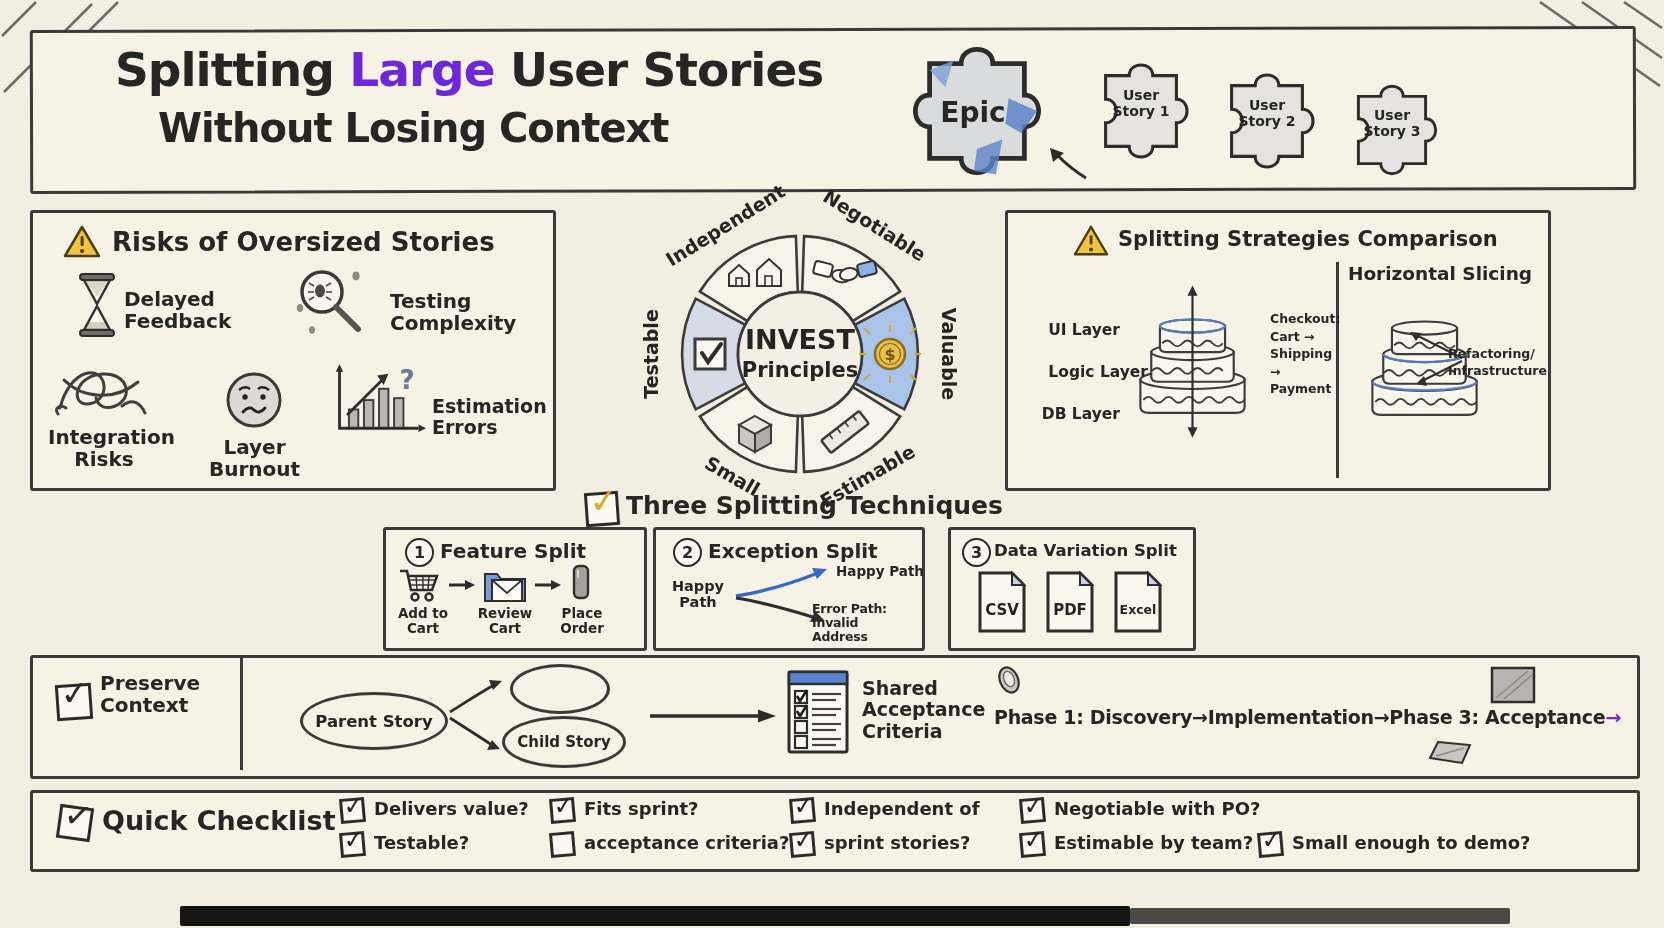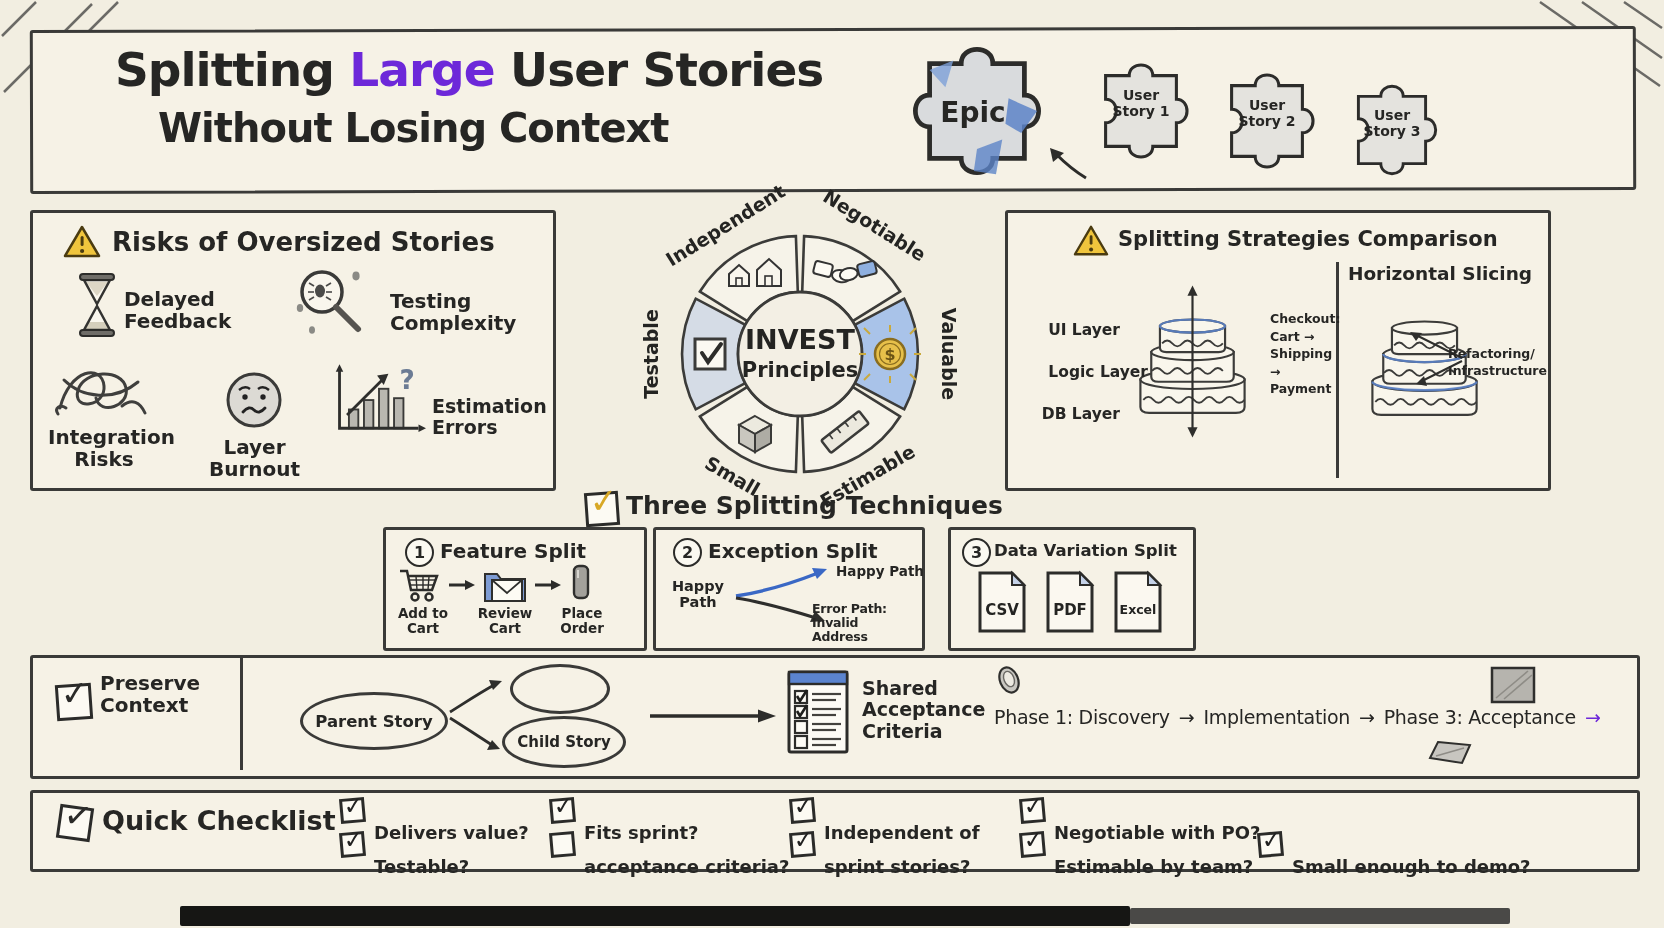--- a/index.html
+++ b/index.html
@@ -16,21 +16,21 @@
         display:flex;align-items:center;justify-content:center;font-weight:700;}
   
   .hcb{position:absolute;border:3px solid #2b2b29;background:#fcfaf3;transform:rotate(-4deg);}
   .hcb::after{content:"✓";position:absolute;top:-14px;left:2px;font-size:34px;font-weight:700;color:#2b2b29;}
   .hcb.gold::after{color:#d8a826;}
   
   .icb{display:inline-block;width:19px;height:19px;border:3px solid #2b2b29;background:#fcfaf3;
        position:relative;transform:rotate(-5deg);flex:0 0 auto;}
   .icb.checked::after{content:"✓";position:absolute;top:-9px;left:1px;font-size:24px;font-weight:700;color:#222;}
   .chk{position:absolute;display:flex;gap:9px;align-items:flex-start;}
-  .chl{font-weight:700;font-size:18px;white-space:nowrap;margin-top:24px;}
+  .chl{font-weight:700;font-size:18px;white-space:nowrap;}
   .numc{display:inline-block;width:25px;height:25px;border:2.5px solid #2b2b29;border-radius:50%;
         text-align:center;font-weight:700;font-size:16px;line-height:25px;background:#fbf9f1;}
   .vdiv{position:absolute;width:3px;background:#3a3a38;}
 </style>
 </head>
 <body>
 
 <div id="canvas">
 
   <svg class="abs" style="left:0;top:0" width="140" height="120">
@@ -402,21 +402,21 @@
       <line x1="26" y1="75" x2="55" y2="75"></line>
         <line x1="26" y1="81" x2="50" y2="81"></line>
     </g>
   </svg>
   <div class="abs lbl" style="left:862px;top:678px;width:126px;font-size:19px">Shared Acceptance Criteria</div>
 
   <svg class="abs" style="left:996px;top:664px" width="26" height="32">
     <ellipse cx="13" cy="16" rx="9" ry="13" transform="rotate(-22 13 16)" fill="#cac8c2" stroke="#2f2f2d" stroke-width="2.2"></ellipse>
     <ellipse cx="13" cy="15" rx="5" ry="8" transform="rotate(-22 13 15)" fill="#edeae2" stroke="#6a6864" stroke-width="1.4"></ellipse>
   </svg>
-  <div class="abs" style="left:994px;top:706px;display:flex;gap:9px;align-items:baseline;white-space:nowrap;font-weight:400;font-size:19px;letter-spacing:-0.3px">
+  <div class="abs" style="left:994px;top:706px;display:flex;align-items:baseline;white-space:nowrap;font-weight:700;font-size:19px;letter-spacing:-0.3px">
     <span>Phase 1: Discovery</span>
     <span>→</span>
     <span>Implementation</span>
     <span>→</span>
     <span>Phase 3: Acceptance</span>
     <span class="blue">→</span>
   </div>
   <svg class="abs" style="left:1490px;top:666px" width="46" height="38">
     <rect x="2" y="2" width="42" height="34" fill="#b6b4ae" stroke="#2f2f2d" stroke-width="2.5"></rect>
     <g stroke="#8e8c86" stroke-width="1.6">

